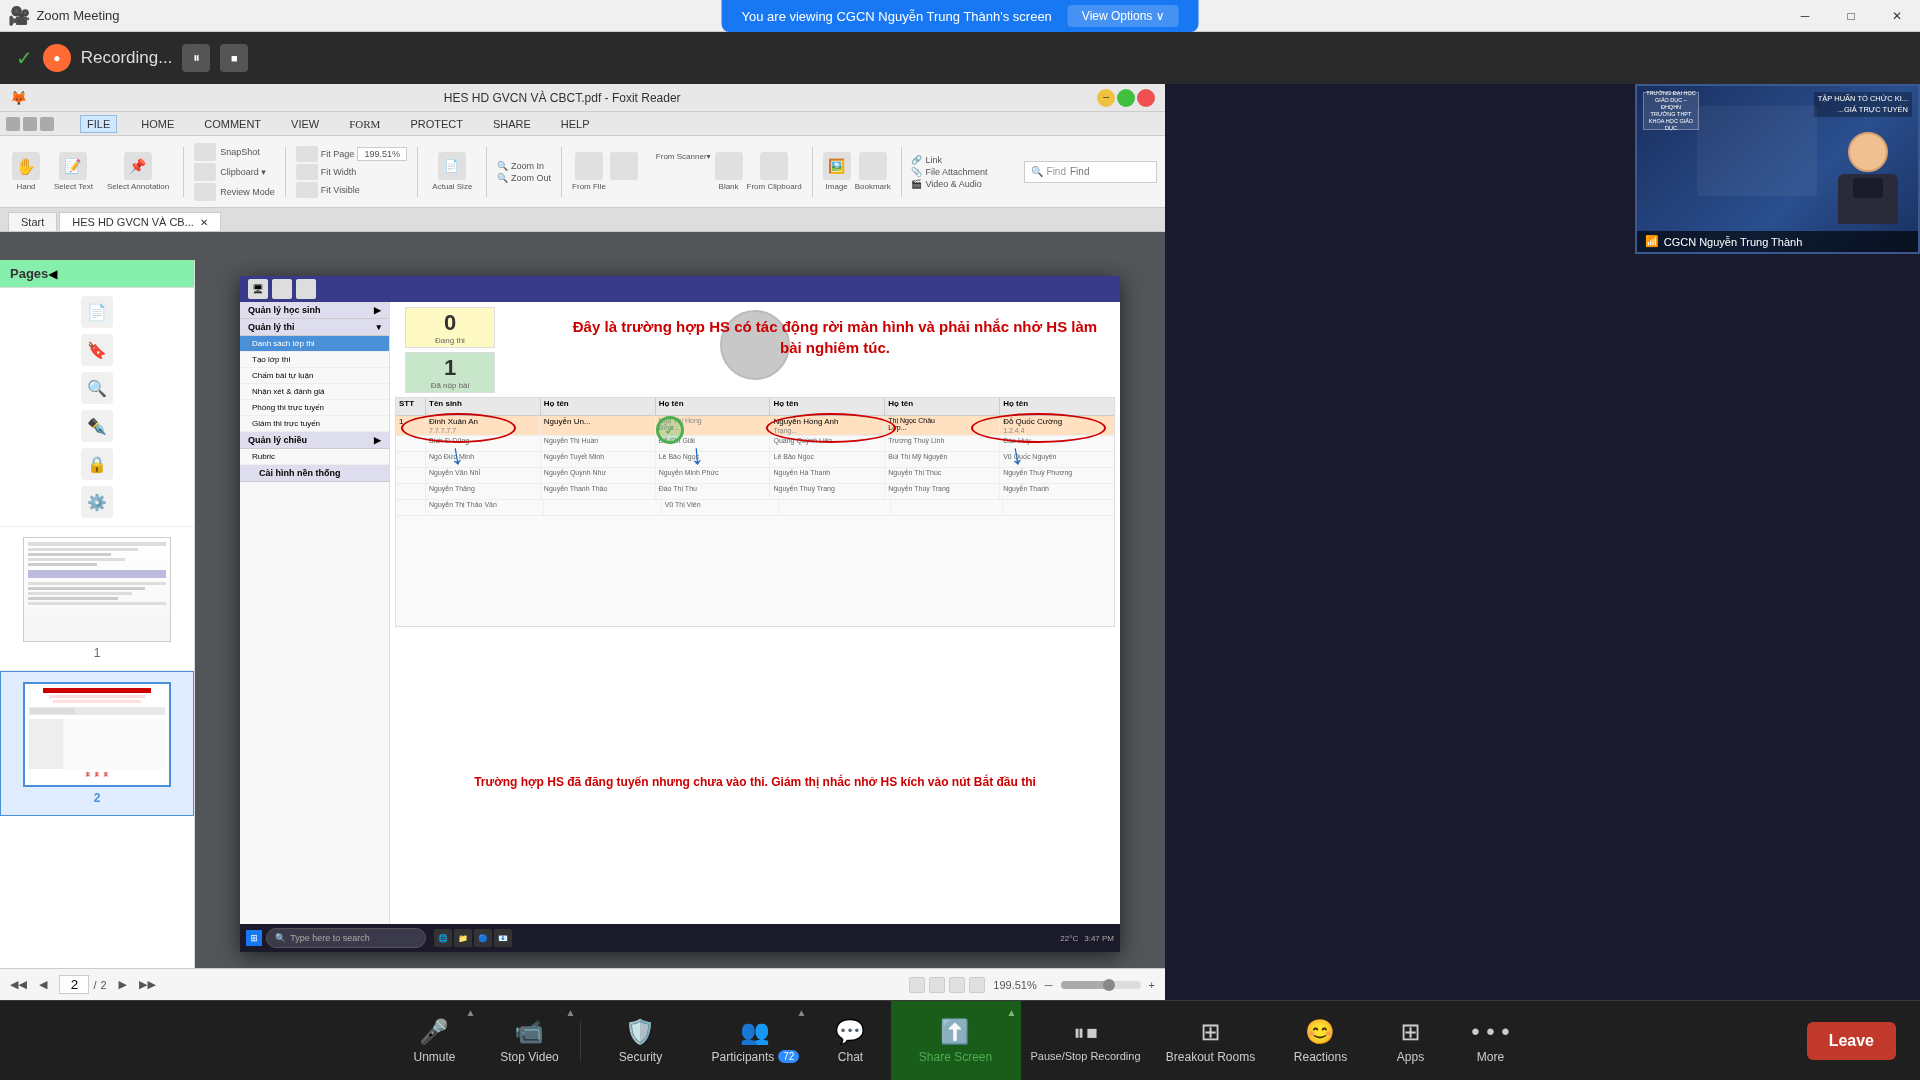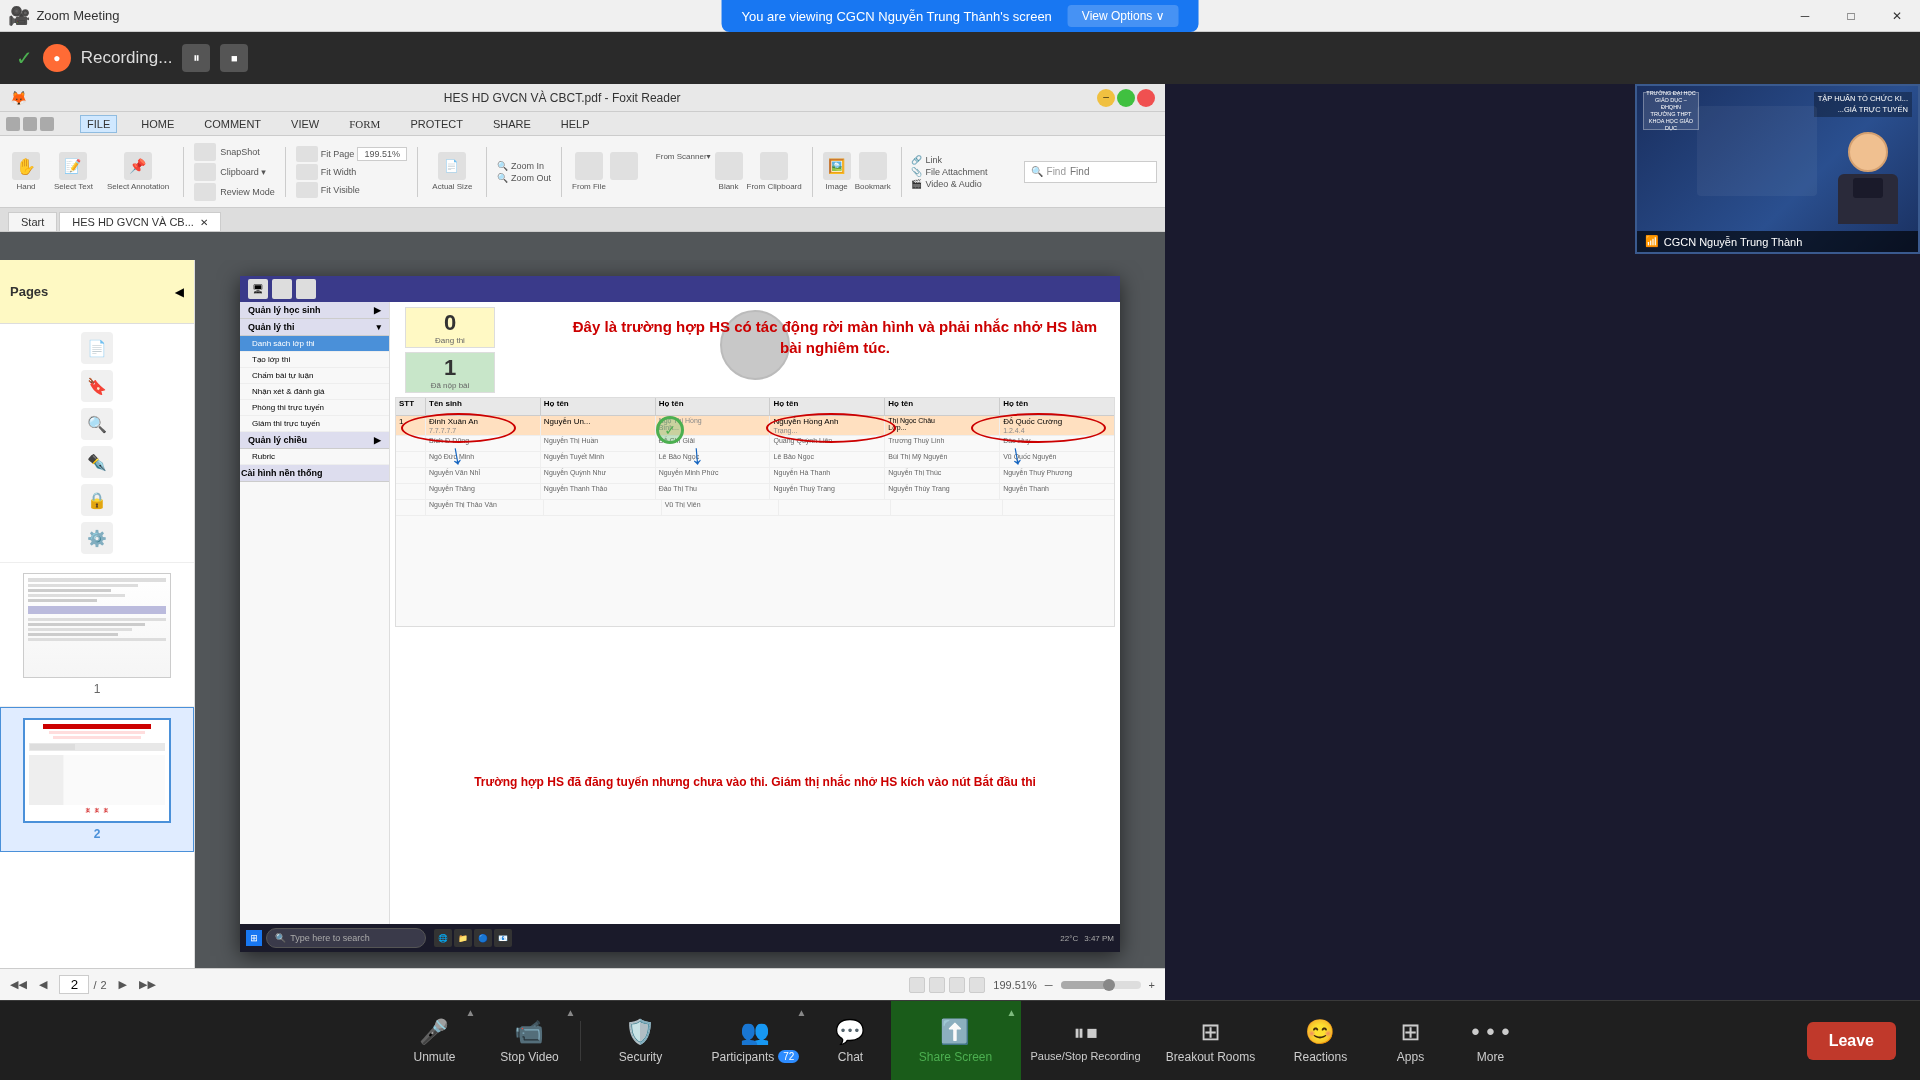--- a/index.html
+++ b/index.html
@@ -173,21 +173,21 @@
   <div style="height:24px;background:#ddd;display:flex;align-items:flex-end;padding:0 8px;gap:2px;border-bottom:1px solid #ccc;">
     <div style="background:#f5f5f5;padding:3px 12px;font-size:11px;color:#333;border:1px solid #ccc;border-bottom:none;cursor:pointer;">Start</div>
     <div style="background:#fff;padding:3px 12px;font-size:11px;color:#333;border:1px solid #ccc;border-bottom:none;cursor:pointer;display:flex;align-items:center;gap:6px;">
       HES HD GVCN VÀ CB... <span style="font-size:10px;cursor:pointer;">✕</span>
     </div>
   </div>
 
   <div style="position:absolute;top:176px;left:0;right:0;bottom:32px;display:flex;background:#525659;">
 
     <div style="width:195px;background:#fff;border-right:1px solid #ddd;overflow-y:auto;display:flex;flex-direction:column;">
-      <div style="display:flex;align-items:center;justify-content:space-between;padding:24px 10px;background:#fef9c3;border-bottom:1px solid #ddd;">
+      <div style="display:flex;align-items:center;justify-content:flex-start;padding:6px 10px;background:#86efac;border-bottom:1px solid #ddd;">
         <span style="font-size:13px;font-weight:bold;color:#333;">Pages</span>
         <span style="cursor:pointer;font-size:12px;">◀</span>
       </div>
 
       <div style="display:flex;flex-direction:column;align-items:center;gap:6px;padding:8px 0;border-bottom:1px solid #eee;">
         <div style="width:32px;height:32px;background:#f0f0f0;border-radius:4px;display:flex;align-items:center;justify-content:center;cursor:pointer;">📄</div>
         <div style="width:32px;height:32px;background:#f0f0f0;border-radius:4px;display:flex;align-items:center;justify-content:center;cursor:pointer;">🔖</div>
         <div style="width:32px;height:32px;background:#f0f0f0;border-radius:4px;display:flex;align-items:center;justify-content:center;cursor:pointer;">🔍</div>
         <div style="width:32px;height:32px;background:#f0f0f0;border-radius:4px;display:flex;align-items:center;justify-content:center;cursor:pointer;">✒️</div>
         <div style="width:32px;height:32px;background:#f0f0f0;border-radius:4px;display:flex;align-items:center;justify-content:center;cursor:pointer;">🔒</div>
@@ -265,21 +265,21 @@
             <div style="padding:3px 12px;font-size:8px;border-bottom:1px solid #eee;">Tạo lớp thi</div>
             <div style="padding:3px 12px;font-size:8px;border-bottom:1px solid #eee;">Chấm bài tự luận</div>
             <div style="padding:3px 12px;font-size:8px;border-bottom:1px solid #eee;">Nhận xét &amp; đánh giá</div>
             <div style="padding:3px 12px;font-size:8px;border-bottom:1px solid #eee;">Phòng thi trực tuyến</div>
             <div style="padding:3px 12px;font-size:8px;border-bottom:1px solid #eee;">Giám thi trực tuyến</div>
             <div style="background:#dde;padding:3px 8px;font-weight:bold;font-size:9px;display:flex;justify-content:space-between;align-items:center;border-bottom:1px solid #ccc;">
               <span>Quản lý chiều</span>
                 <span>▶</span>
             </div>
             <div style="padding:3px 12px;font-size:8px;border-bottom:1px solid #eee;">Rubric</div>
-            <div style="background:#dde;padding:3px 1px;font-weight:bold;font-size:9px;display:flex;justify-content:space-between;align-items:flex-start;border-bottom:1px solid #ccc;">
+            <div style="background:#dde;padding:3px 19px;font-weight:bold;font-size:9px;display:flex;justify-content:space-between;align-items:flex-start;border-bottom:1px solid #ccc;">
               <span>Cài hình nền thống</span>
             </div>
           </div>
 
           <div style="flex:1;position:relative;overflow:hidden;">
 
             <div style="position:absolute;top:8px;left:50%;transform:translateX(-50%);width:70px;height:70px;background:#c8c8c8;border-radius:50%;border:2px solid #bbb;z-index:5;"></div>
 
             <div style="position:absolute;top:14px;left:180px;right:20px;z-index:5;">
               <div style="font-size:15px;color:#c00;font-weight:bold;text-align:center;line-height:1.4;">Đây là trường hợp HS có tác động rời màn hình và phải nhắc nhở HS làm bài nghiêm túc.</div>

